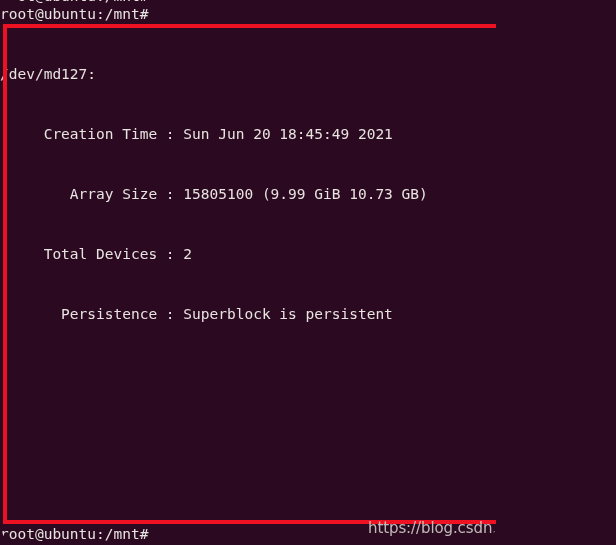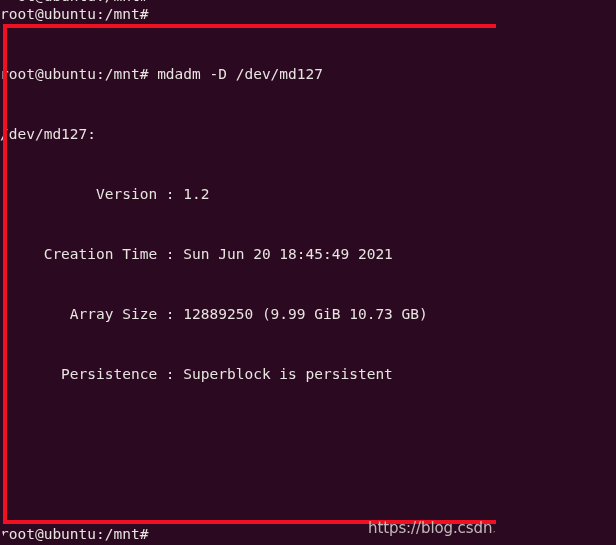--- a/index.html
+++ b/index.html
@@ -92,25 +92,24 @@
 </head>
 <body>
 
 <div id="screen" style="background: rgb(43, 10, 33); color: rgb(232, 228, 224);">
 
   <div class="clipped-line">root@ubuntu:/mnt#</div>
 
   <div class="prompt-line" id="prompt-top">root@ubuntu:/mnt#</div>
 
   <div id="output">
-    <span class="ln">root@ubuntu:/mnt# mdadm -D /dev/md127</span>
     <span class="ln">/dev/md127:</span>
-    <span class="ln">           Version : 1.2</span>
     <span class="ln">     Creation Time : Sun Jun 20 18:45:49 2021</span>
-    <span class="ln">        Array Size : 12889250 (9.99 GiB 10.73 GB)</span>
+    <span class="ln">        Array Size : 15805100 (9.99 GiB 10.73 GB)</span>
+    <span class="ln">     Total Devices : 2</span>
     <span class="ln">       Persistence : Superblock is persistent</span>
     
     
     
     
     
     
     
     
     

